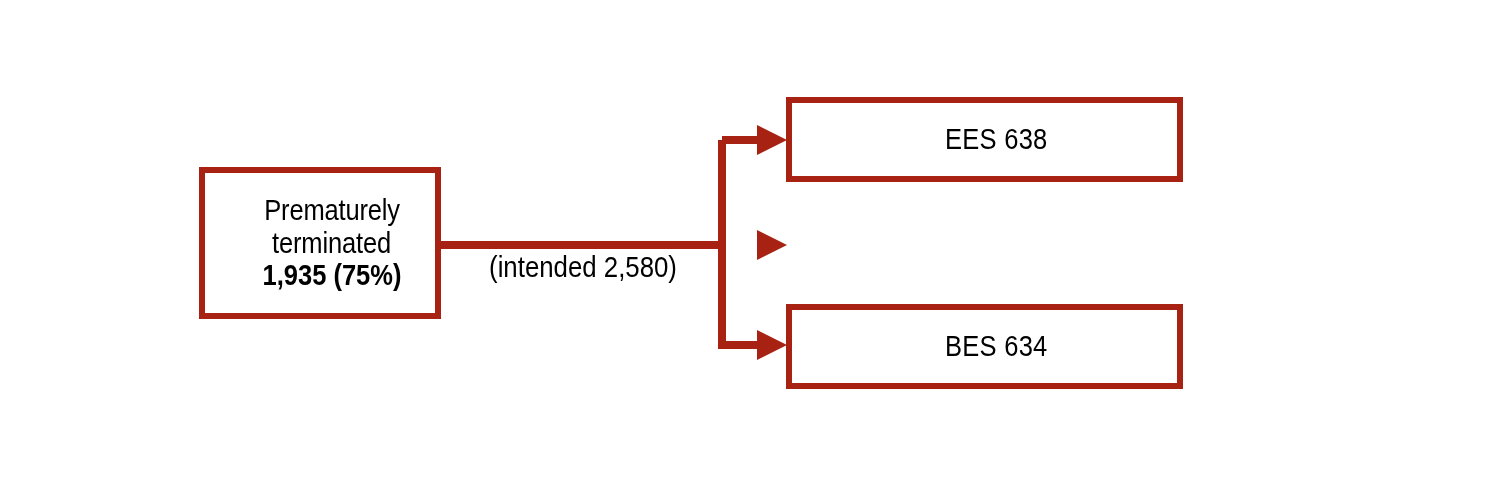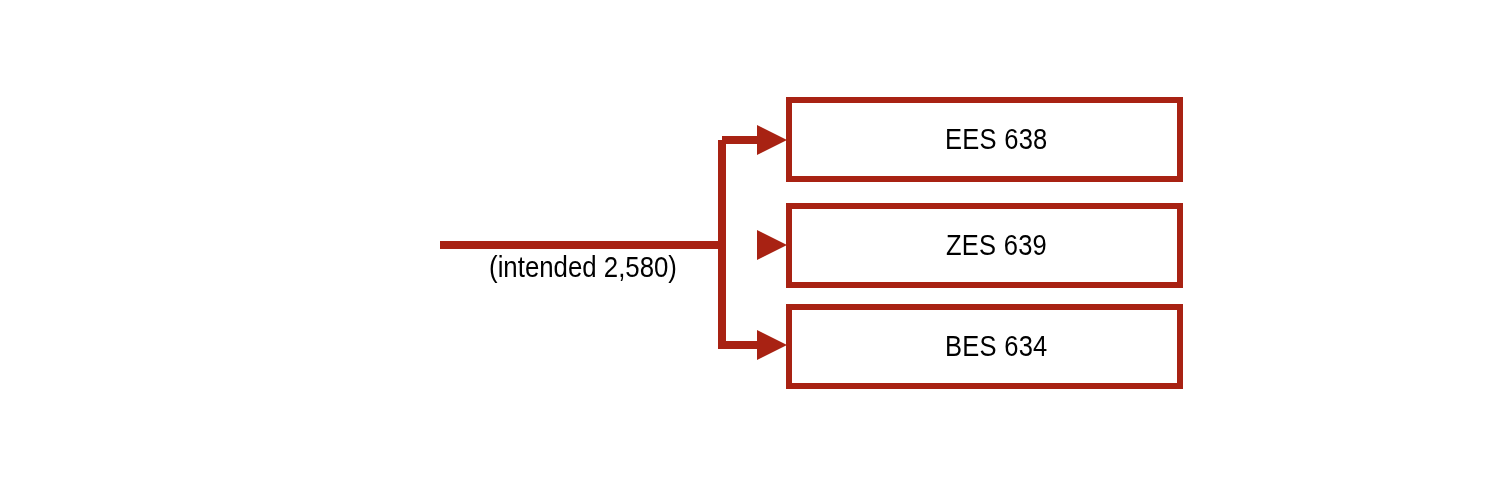--- a/index.html
+++ b/index.html
@@ -100,37 +100,39 @@
     transform:scaleX(0.86);
     white-space:nowrap;
     pointer-events:none;
   }
 </style>
 </head>
 <body style="background: rgb(255, 255, 255); color: rgb(0, 0, 0);">
 
 <div id="stage">
 
+  <div class="node" id="source" style="border-color: rgb(168, 34, 19);">
+    <span class="line">Prematurely</span>
+    <span class="line">terminated</span>
+    <span class="line bold">1,935 (75%)</span>
+  </div>
 
   <div class="edge-h" style="background: rgb(168, 34, 19);"></div>
   <div class="edge-v" style="background: rgb(168, 34, 19);"></div>
 
   <div class="branch" id="br0" style="background: rgb(168, 34, 19);"></div>
   <div class="arrow-head" id="ah0" style="border-left-color: rgb(168, 34, 19);"></div>
 
   <div class="arrow-head" id="ah1" style="border-left-color: rgb(168, 34, 19);"></div>
 
   <div class="branch" id="br2" style="background: rgb(168, 34, 19);"></div>
   <div class="arrow-head" id="ah2" style="border-left-color: rgb(168, 34, 19);"></div>
 
   <div id="edge-label-below">(intended 2,580)</div>
 
   <div class="node outcome" id="out0" style="border-color: rgb(168, 34, 19);">
     <span class="line">EES 638</span>
   </div>
-  <div class="node outcome" id="out1" style="border-color: rgb(168, 34, 19);">
-    <span class="line">ZES 639</span>
-  </div>
   <div class="node outcome" id="out2" style="border-color: rgb(168, 34, 19);">
     <span class="line">BES 634</span>
   </div>
 
 </div>
 
 </body></html>

